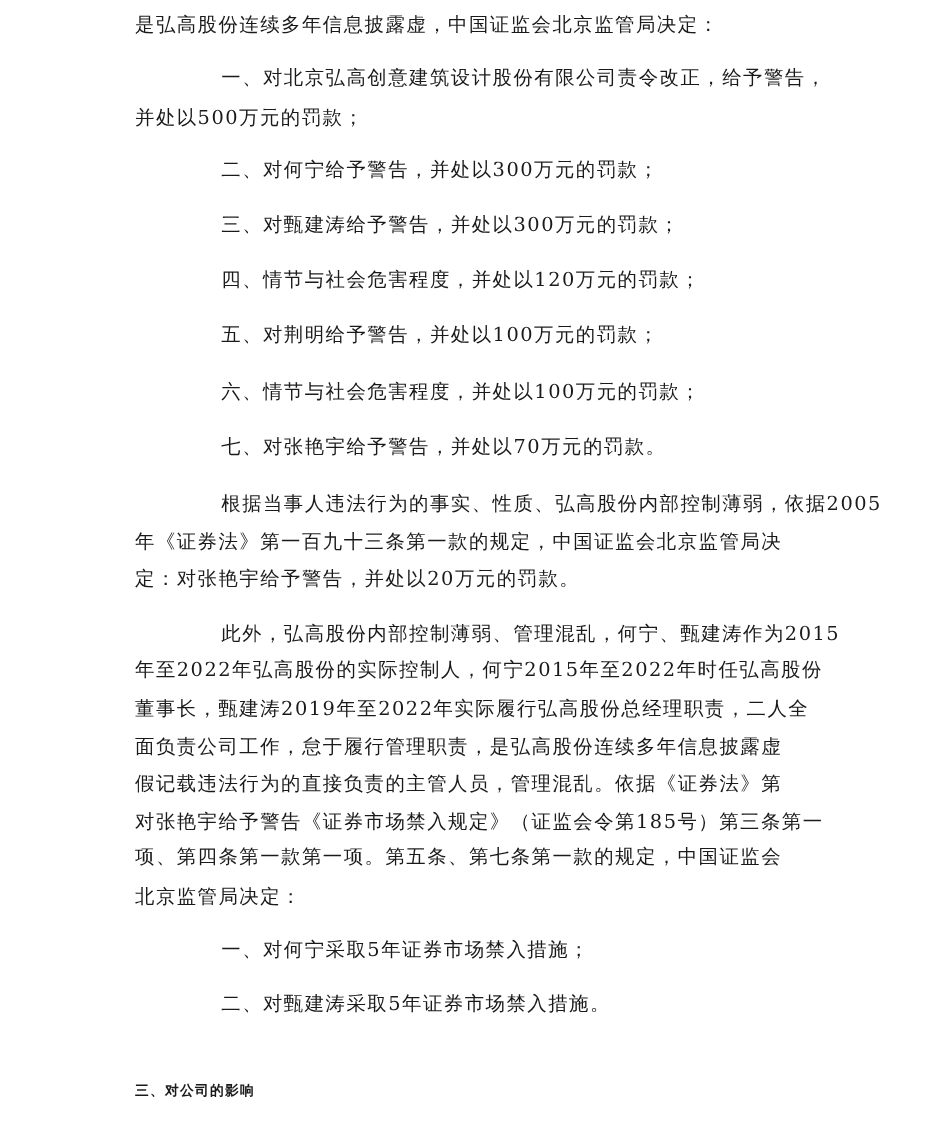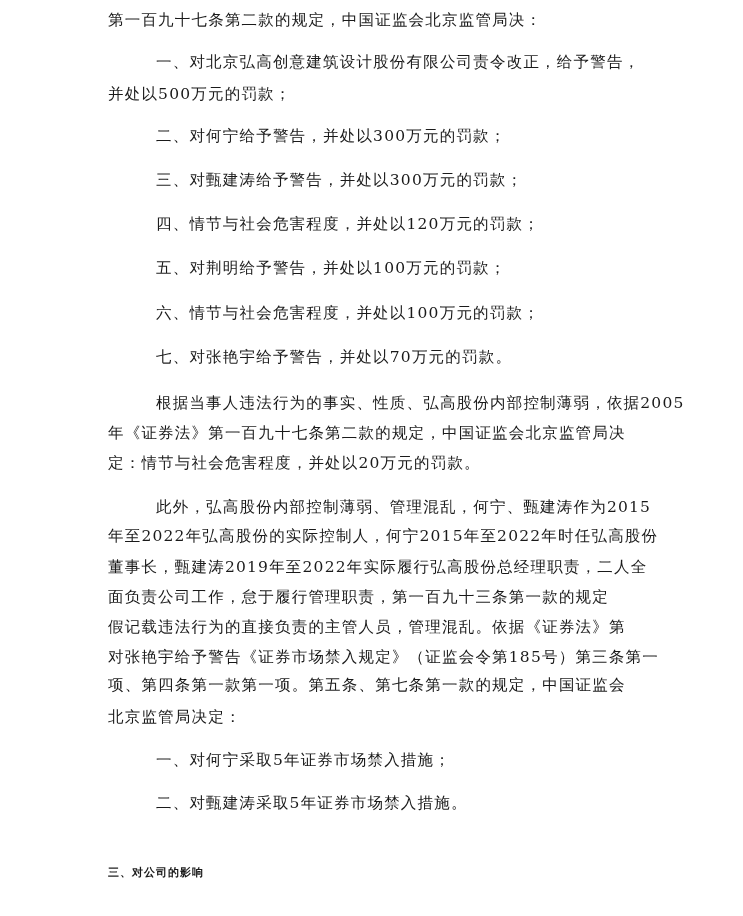--- a/index.html
+++ b/index.html
@@ -1,47 +1,47 @@
 <!DOCTYPE html>
 <html><head>
   <meta charset="utf-8">
   <style>
     html, body { margin: 0; padding: 0; background: #ffffff; }
     body { width: 743px; height: 916px; position: relative; overflow: hidden;
       font-family: "DejaVu Serif", "Liberation Serif", serif; color: #1a1a1a; }
     .line { position: absolute; left: 108px; white-space: nowrap; font-size: 15.5px; letter-spacing: 1.2px; line-height: 20px; }
-    .ind { left: 156px; }
+    .ind { left: 177px; }
     .heading { font-family: "DejaVu Sans", "Liberation Sans", sans-serif; font-weight: bold; font-size: 11px; letter-spacing: 1px; }
   </style>
 </head>
 <body>
 
 <div>
-  <div class="line" style="top:10px">第一百九十七条第二款的规定，中国证监会北京监管局决：</div>
+  <div class="line" style="top:10px">是弘高股份连续多年信息披露虚，中国证监会北京监管局决定：</div>
 
   <div class="line ind" style="top:52px">一、对北京弘高创意建筑设计股份有限公司责令改正，给予警告，</div>
   <div class="line" style="top:84px">并处以500万元的罚款；</div>
   <div class="line ind" style="top:126px">二、对何宁给予警告，并处以300万元的罚款；</div>
   <div class="line ind" style="top:170px">三、对甄建涛给予警告，并处以300万元的罚款；</div>
   <div class="line ind" style="top:214px">四、情节与社会危害程度，并处以120万元的罚款；</div>
   <div class="line ind" style="top:258px">五、对荆明给予警告，并处以100万元的罚款；</div>
   <div class="line ind" style="top:303px">六、情节与社会危害程度，并处以100万元的罚款；</div>
   <div class="line ind" style="top:347px">七、对张艳宇给予警告，并处以70万元的罚款。</div>
 
   <div>
     <div class="line ind" style="top:393px">根据当事人违法行为的事实、性质、弘高股份内部控制薄弱，依据2005</div>
-    <div class="line" style="top:423px">年《证券法》第一百九十七条第二款的规定，中国证监会北京监管局决</div>
-    <div class="line" style="top:453px">定：情节与社会危害程度，并处以20万元的罚款。</div>
+    <div class="line" style="top:423px">年《证券法》第一百九十三条第一款的规定，中国证监会北京监管局决</div>
+    <div class="line" style="top:453px">定：对张艳宇给予警告，并处以20万元的罚款。</div>
   </div>
 
   <div>
     <div class="line ind" style="top:497px">此外，弘高股份内部控制薄弱、管理混乱，何宁、甄建涛作为2015</div>
     <div class="line" style="top:526px">年至2022年弘高股份的实际控制人，何宁2015年至2022年时任弘高股份</div>
     <div class="line" style="top:557px">董事长，甄建涛2019年至2022年实际履行弘高股份总经理职责，二人全</div>
-    <div class="line" style="top:587px">面负责公司工作，怠于履行管理职责，第一百九十三条第一款的规定</div>
+    <div class="line" style="top:587px">面负责公司工作，怠于履行管理职责，是弘高股份连续多年信息披露虚</div>
     <div class="line" style="top:617px">假记载违法行为的直接负责的主管人员，管理混乱。依据《证券法》第</div>
     <div class="line" style="top:647px">对张艳宇给予警告《证券市场禁入规定》（证监会令第185号）第三条第一</div>
     <div class="line" style="top:675px">项、第四条第一款第一项。第五条、第七条第一款的规定，中国证监会</div>
     <div class="line" style="top:707px">北京监管局决定：</div>
   </div>
 
   <div class="line ind" style="top:750px">一、对何宁采取5年证券市场禁入措施；</div>
   <div class="line ind" style="top:793px">二、对甄建涛采取5年证券市场禁入措施。</div>
 
   <div class="line heading" style="top:863px">三、对公司的影响</div>

